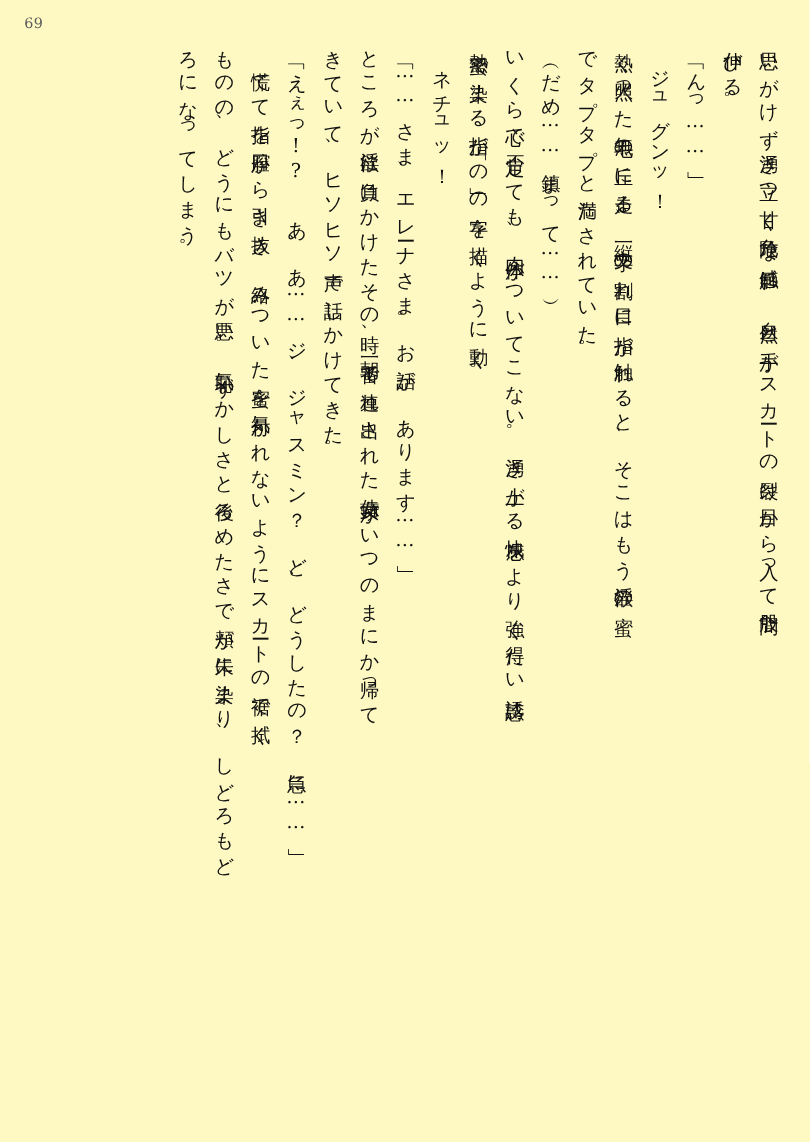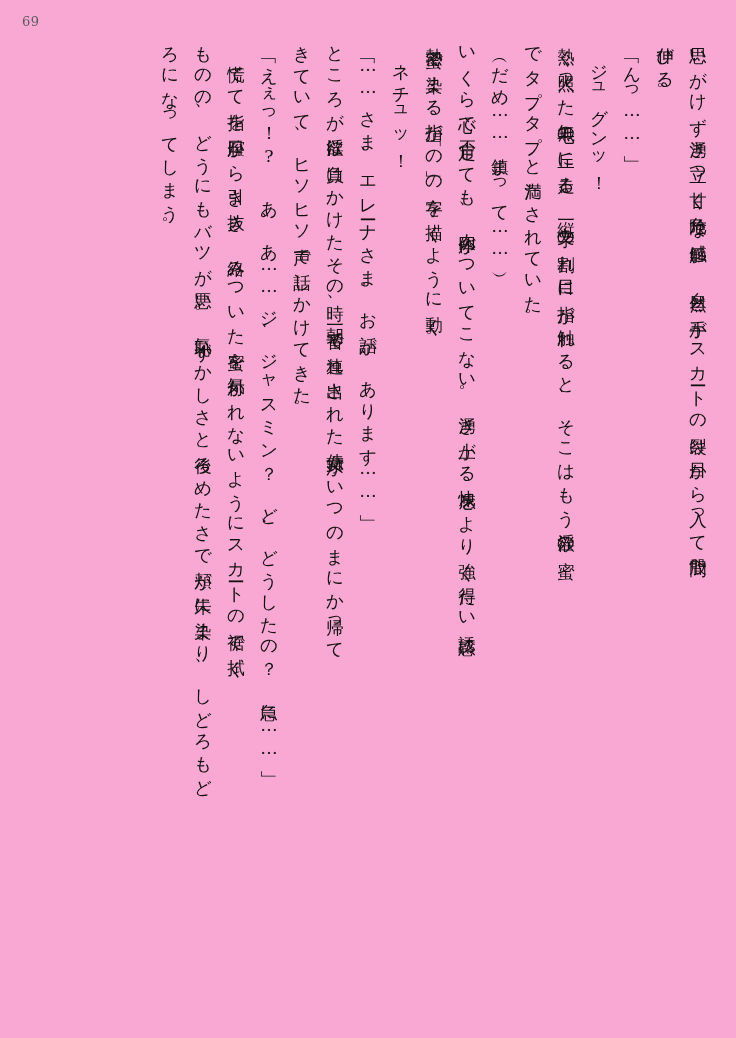--- a/index.html
+++ b/index.html
@@ -4,21 +4,21 @@
 <style>
   html, body {
     margin: 0;
     padding: 0;
     background: #ffffff;
   }
   .page {
     position: relative;
     width: 736px;
     height: 1038px;
-    background: #f9a8d4;
+    background: #fef9c3;
     overflow: hidden;
     font-family: "DejaVu Serif", "Liberation Serif", serif;
   }
   .page-number {
     position: absolute;
     top: 14px;
     left: 22px;
     font-size: 13px;
     color: #5a5a5a;
     font-family: "DejaVu Serif", "Liberation Serif", serif;

